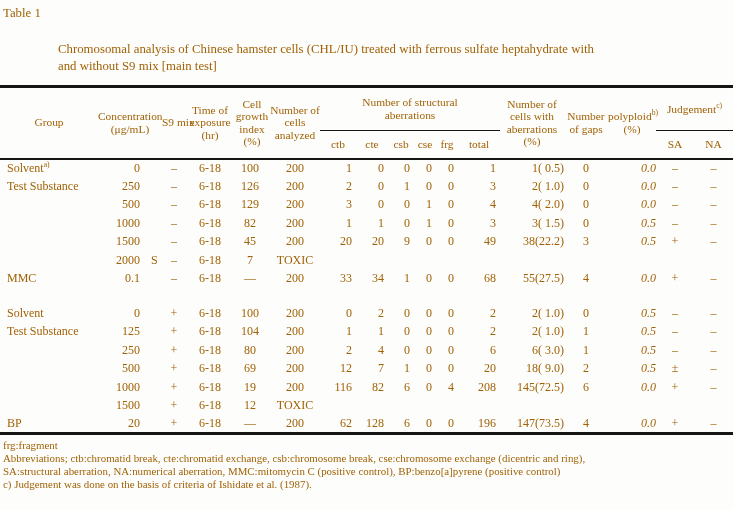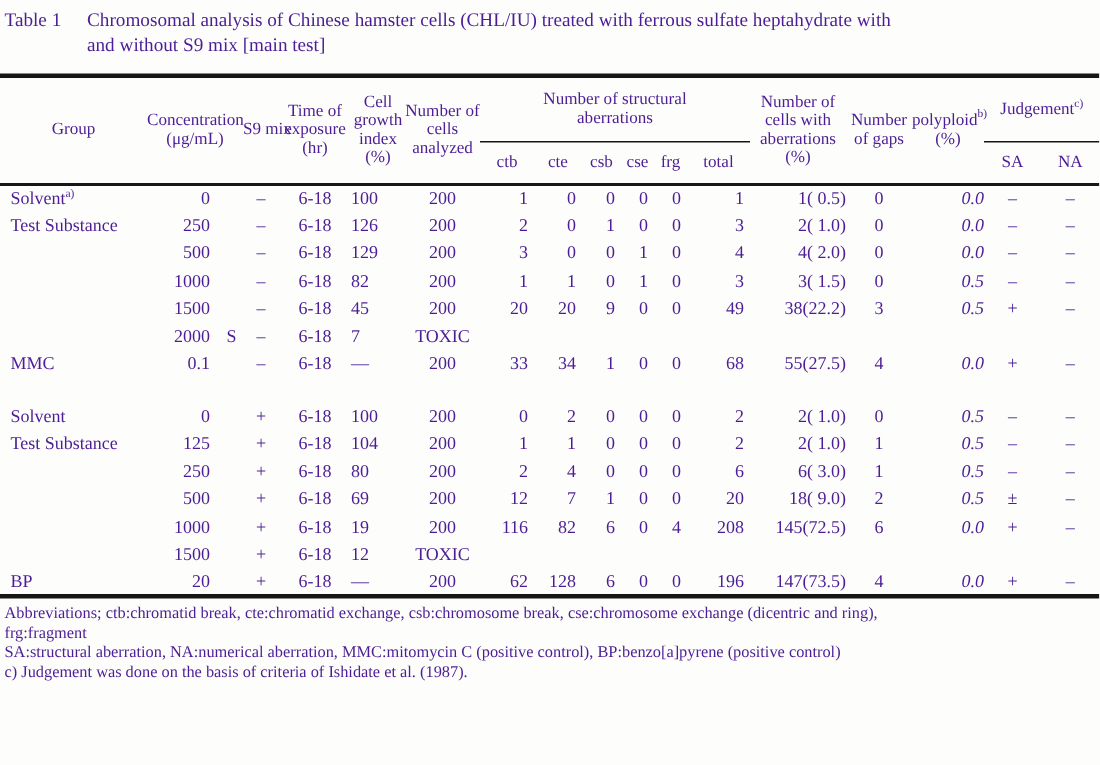--- a/index.html
+++ b/index.html
@@ -3,33 +3,33 @@
 <meta charset="utf-8">
 <style>
   * { box-sizing: border-box; }
   html, body { margin: 0; padding: 0; }
   body { background: #fdfdfb; }
   .page {
     position: relative;
     width: 733px;
     height: 510px;
     background: #fdfdfb;
-    color: #4c1d95;
+    color: #a16207;
     font-family: "Liberation Serif", "DejaVu Serif", serif;
     overflow: hidden;
   }
   
   .caption {
     display: flex;
     padding: 5px 4px 0 3px;
     font-size: 12.8px;
     line-height: 16.5px;
   }
   .caption-label { flex: 0 0 55px; }
-  .caption-text  { flex: 1; }
+  .caption-text  { flex: 1; margin-top: 36px; }
   
   table.main {
     margin-top: 11px;
     width: 733px;
     table-layout: fixed;
     border-collapse: collapse;
     border-top: 3px solid #161616;
     border-bottom: 3px solid #161616;
   }
   thead tr.hrow-main { height: 44px; }
@@ -59,21 +59,21 @@
     vertical-align: middle;
     white-space: nowrap;
     overflow: visible;
   }
   tr.sep-row td { height: 16px; }
   .col-group    { text-align: left;  padding-left: 7px; }
   .col-conc     { text-align: right; padding-right: 4px; }
   .col-sflag    { text-align: left;  padding-left: 7px; }
   .col-s9       { text-align: center; }
   .col-time     { text-align: center; }
-  .col-growth   { text-align: left; padding-right: 4px; }
+  .col-growth   { text-align: center; padding-right: 4px; }
   .col-analyzed { text-align: center; }
   .col-num      { text-align: right; padding-right: 4px; }
   .col-aberr    { text-align: right; }
   .col-gaps     { text-align: center; }
   .col-poly     { text-align: right; font-style: italic; }
   .col-sa, .col-na { text-align: center; }
   
   .footnotes {
     padding: 4px 2px 0 3px;
     font-size: 10.9px;
@@ -452,19 +452,19 @@
           <td class="col-aberr">147(73.5)</td>
           <td class="col-gaps">4</td>
           <td class="col-poly">0.0</td>
           <td class="col-sa">+</td>
           <td class="col-na">–</td>
         </tr>
       </tbody>
   </table>
 
   <div class="footnotes">
+    <div>frg:fragment</div>
     <div>Abbreviations; ctb:chromatid break, cte:chromatid exchange, csb:chromosome break, cse:chromosome exchange (dicentric and ring),</div>
-    <div>frg:fragment</div>
     <div>SA:structural aberration, NA:numerical aberration, MMC:mitomycin C (positive control), BP:benzo[a]pyrene (positive control)</div>
     <div>c) Judgement was done on the basis of criteria of Ishidate et al. (1987).</div>
   </div>
 
 </div>
 
 </body></html>

